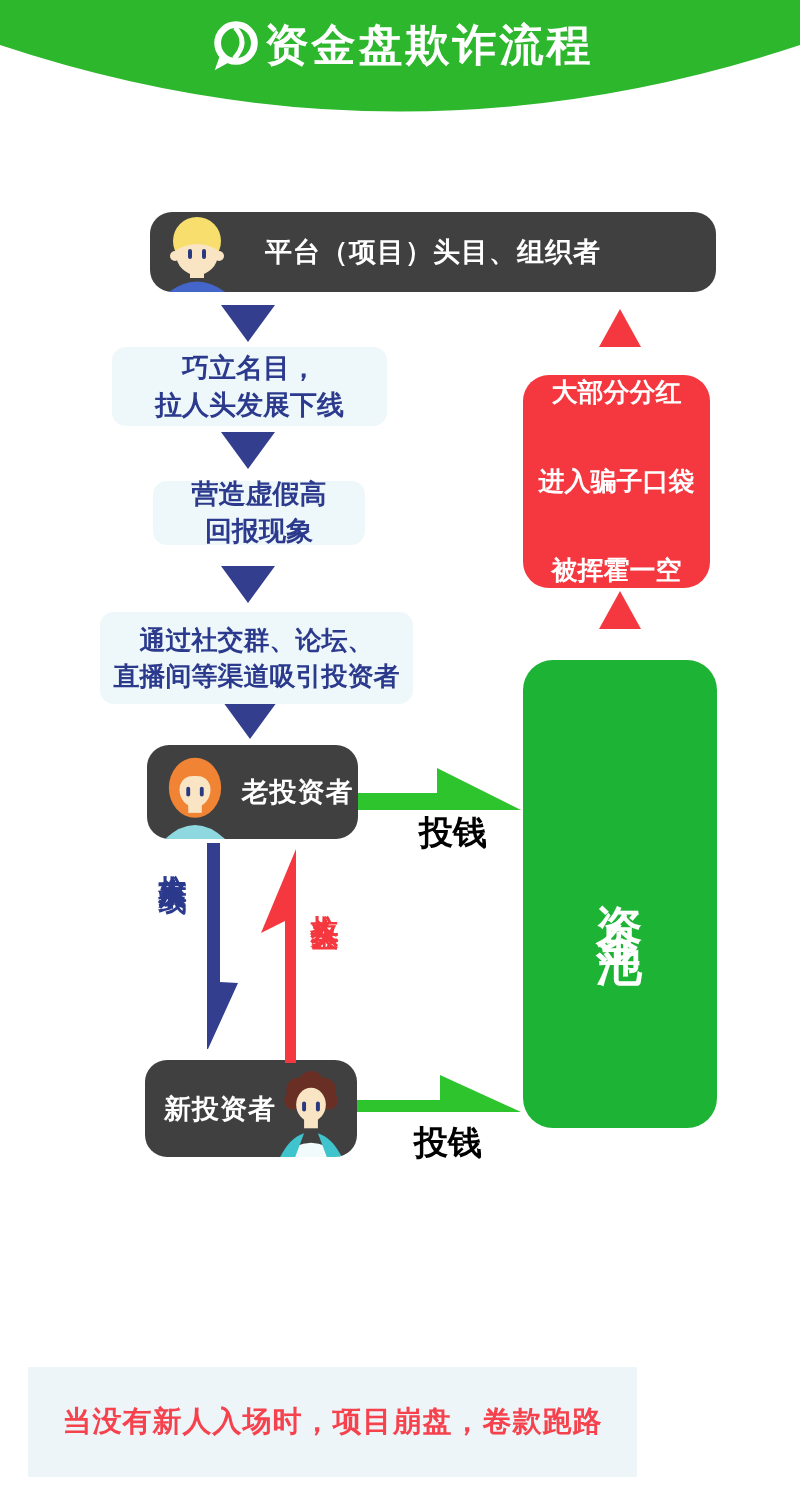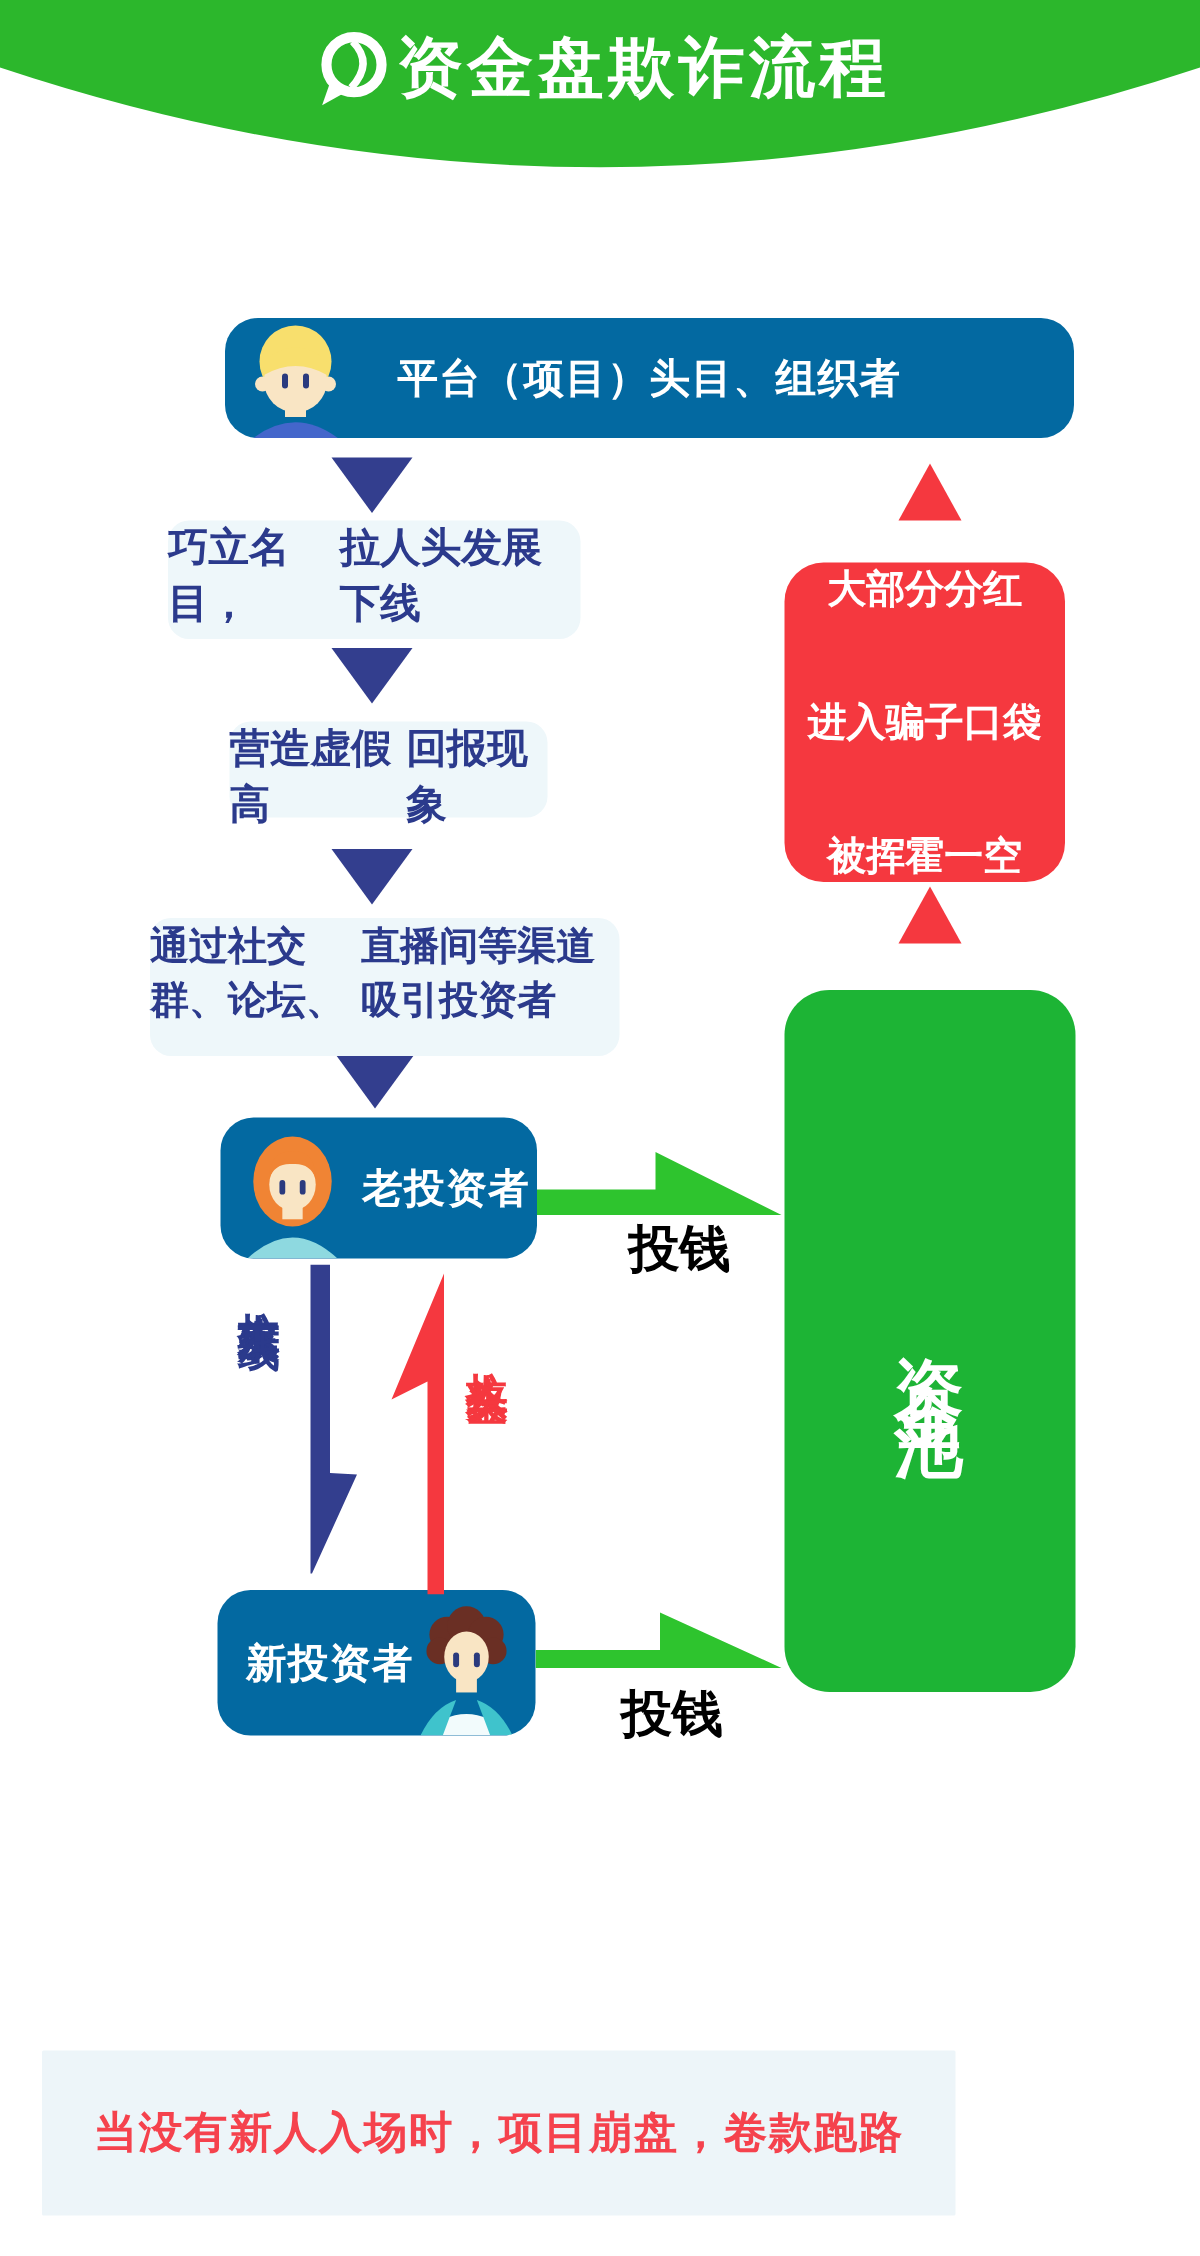--- a/index.html
+++ b/index.html
@@ -6,24 +6,24 @@
   #stage{
     position:relative;width:800px;height:1504px;overflow:hidden;background:#ffffff;
     font-family:"Liberation Sans","DejaVu Sans",sans-serif;font-weight:700;
   }
   .abs{position:absolute;}
   
   .header-svg{position:absolute;top:0;left:0;}
   .header-content{position:absolute;top:16px;left:0;right:0;display:flex;align-items:center;justify-content:center;}
   .header-title{color:#ffffff;font-size:44px;letter-spacing:3px;}
   
-  .navy-box{position:absolute;background:#0369a1;border-radius:22px;display:flex;align-items:center;overflow:hidden;color:#ffffff;}
+  .navy-box{position:absolute;background:#404040;border-radius:22px;display:flex;align-items:center;overflow:hidden;color:#ffffff;}
   .navy-box .box-label{flex:1;text-align:center;font-size:27px;letter-spacing:1px;}
   
-  .light-box{position:absolute;background:#eef7fa;border-radius:14px;color:#2b3a8c;text-align:left;display:flex;flex-direction:row;justify-content:center;}
+  .light-box{position:absolute;background:#eef7fa;border-radius:14px;color:#2b3a8c;text-align:center;display:flex;flex-direction:column;justify-content:center;}
   .light-box div{line-height:37px;font-size:27px;}
   .light-box.small div{line-height:36px;font-size:26px;}
   
   .tri-down{position:absolute;width:0;height:0;border-left:27px solid transparent;border-right:27px solid transparent;border-top:37px solid #333e8e;}
   .tri-up-red{position:absolute;width:0;height:0;border-left:21px solid transparent;border-right:21px solid transparent;border-bottom:38px solid #f5383f;}
   
   .invest-label{position:absolute;width:110px;text-align:center;color:#000000;font-size:34px;}
   .v-text{writing-mode:vertical-rl;text-orientation:upright;}
   .recruit-down{position:absolute;color:#2b3a8c;font-size:28px;letter-spacing:2px;}
   .recruit-reward{position:absolute;color:#f5383f;font-size:28px;letter-spacing:2px;}

